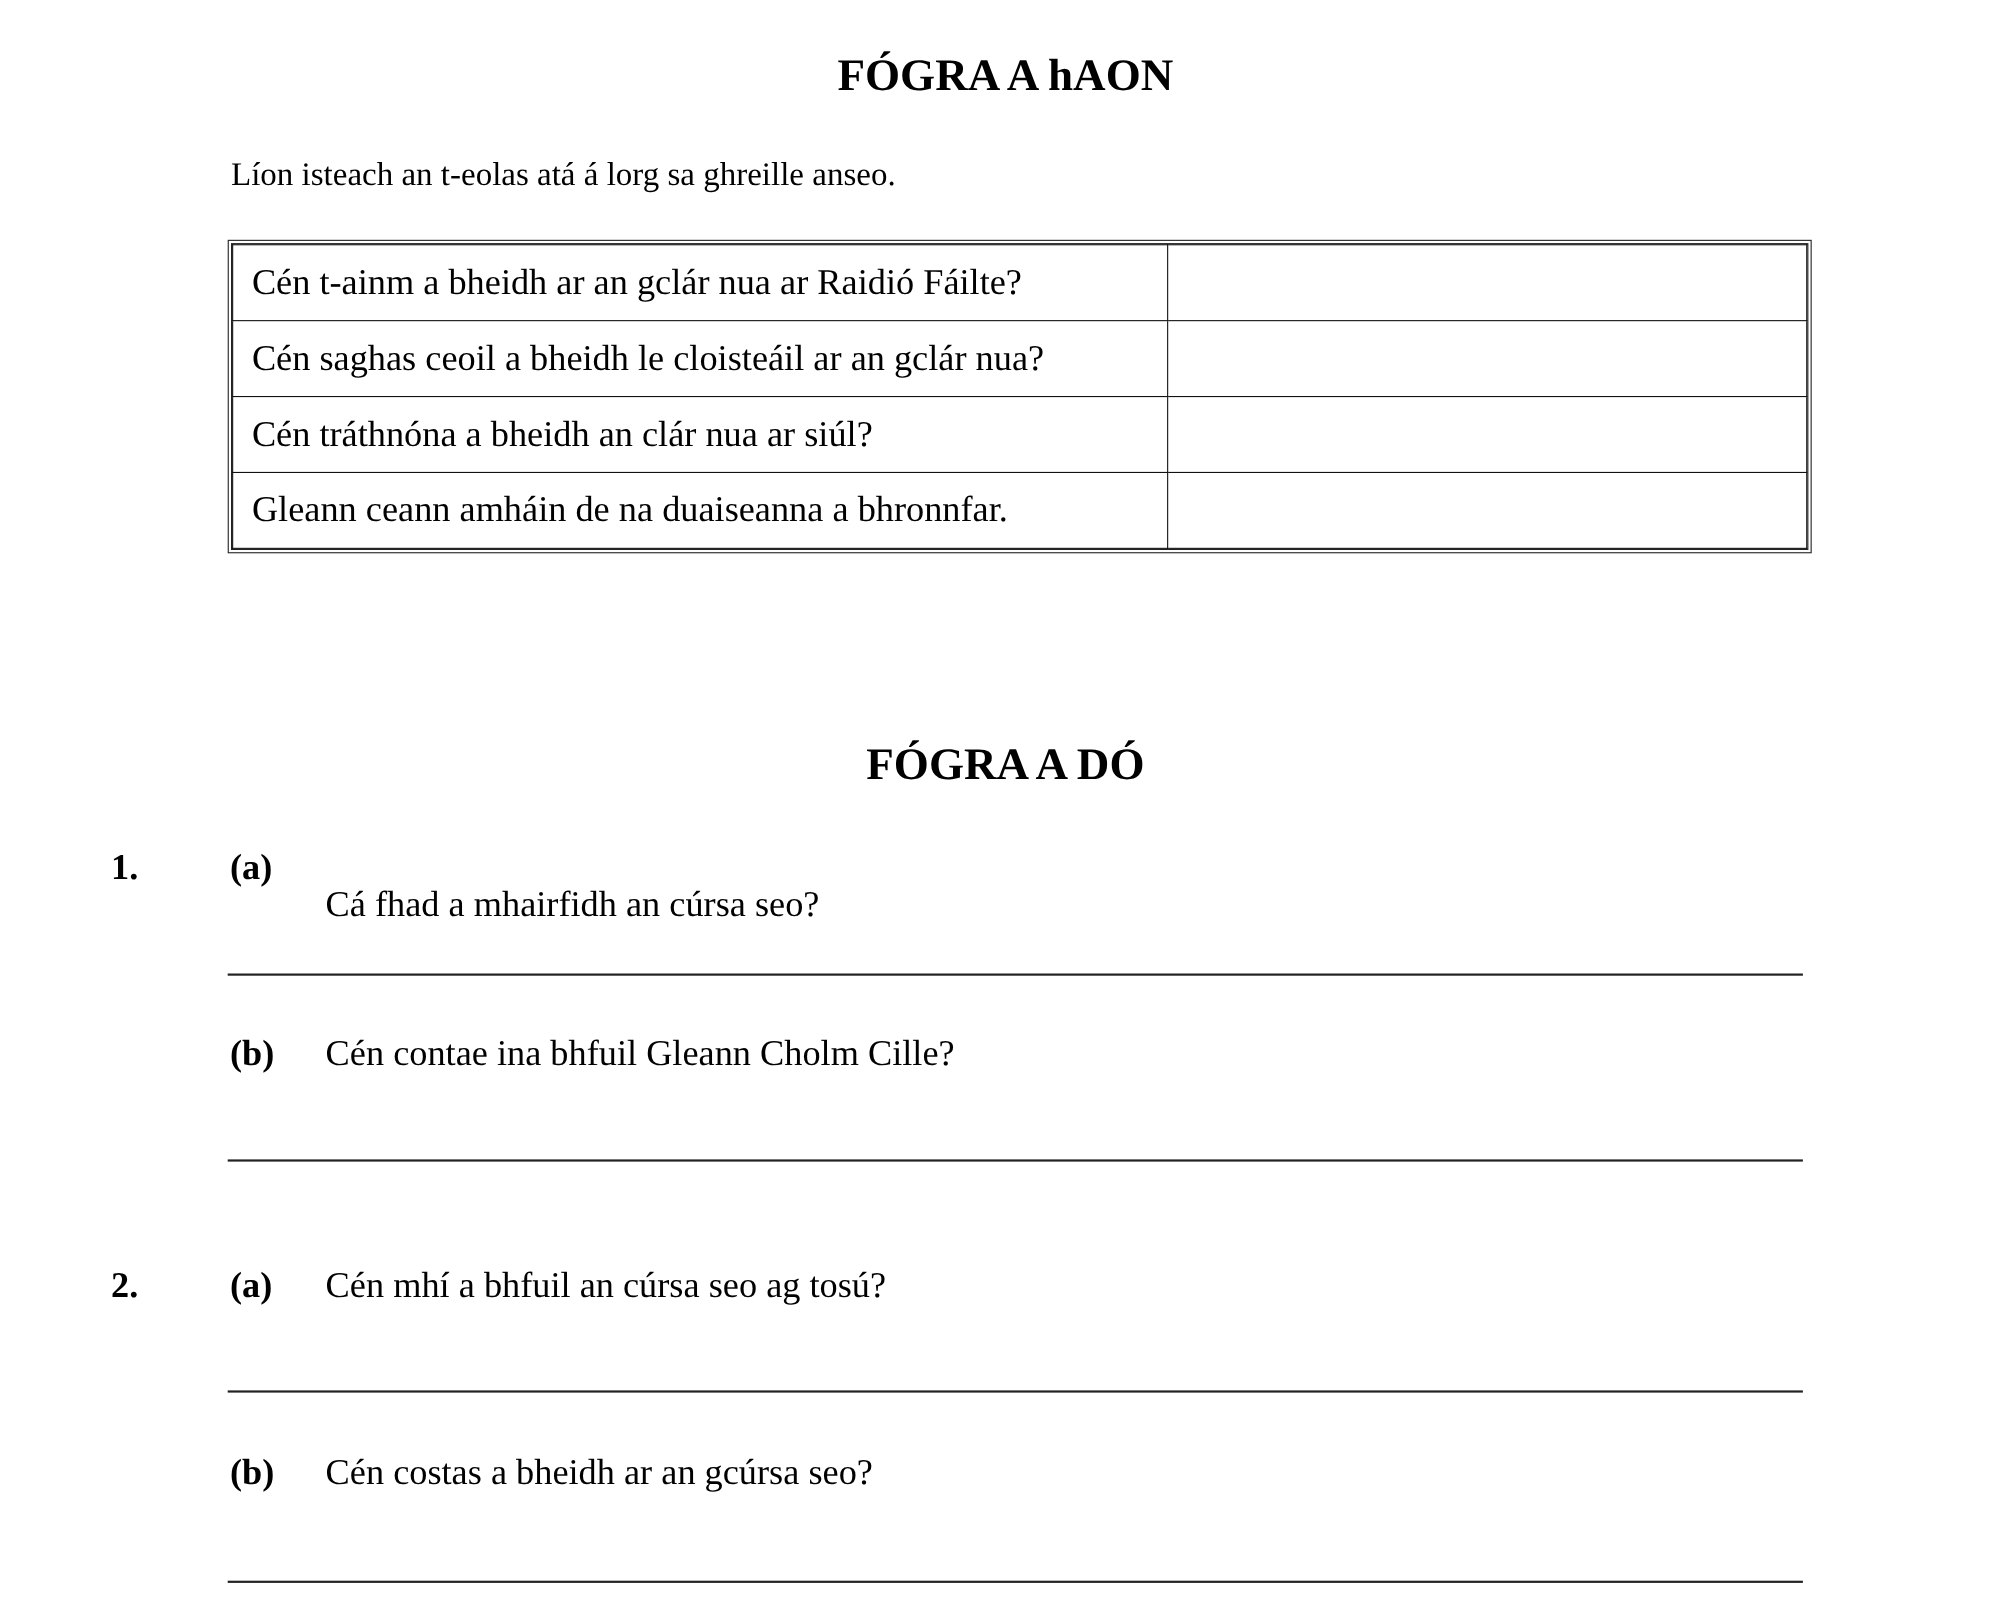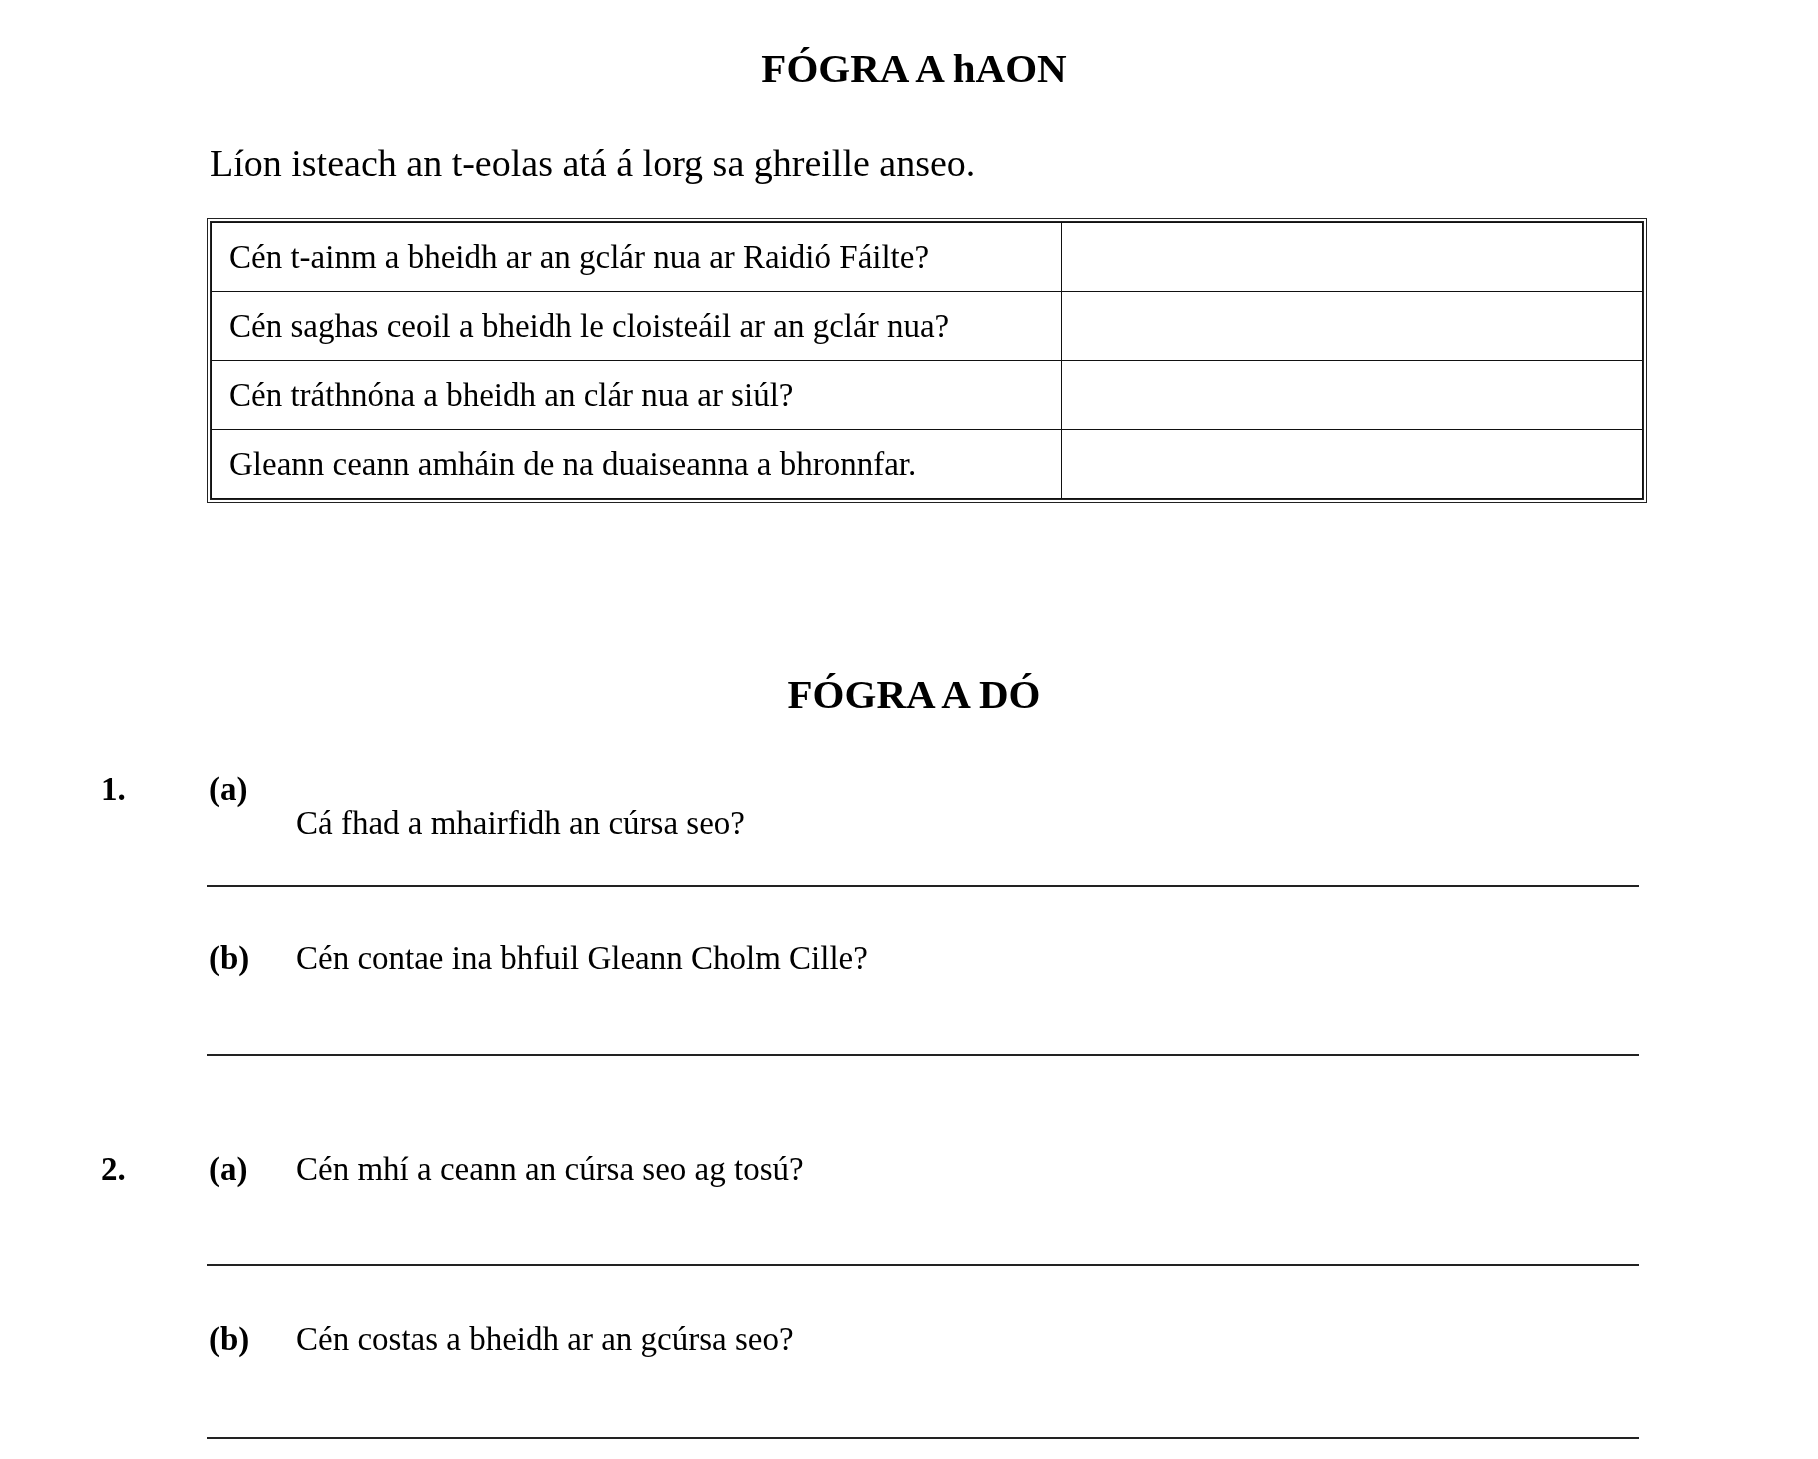--- a/index.html
+++ b/index.html
@@ -1,20 +1,20 @@
 <!DOCTYPE html>
 <html><head>
 <meta charset="utf-8">
 <style>
   html, body { margin:0; padding:0; background:#ffffff; }
   body { width:1818px; height:1459px; position:relative; overflow:hidden;
          font-family:"Liberation Serif", "DejaVu Serif", serif; color:#000; }
   .abs { position:absolute; white-space:nowrap; }
   .heading { font-weight:bold; font-size:41px; left:0; width:1828px; text-align:center; line-height:1; }
-  .body-text { font-size:38px; line-height:1;text-align:center; }
+  .body-text { font-size:30px; line-height:1;text-align:center; }
   .tbl { position:absolute; left:207px; top:218px; width:1440px; height:285px;
          border:4px double #222; box-sizing:border-box; }
   .tbl table { width:100%; height:100%; border-collapse:collapse; }
   .tbl td { border:1.5px solid #111; font-size:33px; padding:0 0 0 17px; height:25%; vertical-align:middle; }
   .tbl td.q { width:832px; }
   .tbl td.a { padding:0; }
   .answer-line { position:absolute; left:207px; width:1432px; height:0; border-bottom:2px solid #222; }
   .num { font-weight:bold; font-size:33px; line-height:1; }
   .part { font-weight:bold; font-size:33px; line-height:1; }
   .qtext { font-size:33px; line-height:1; }
@@ -55,18 +55,18 @@
 <div class="abs part" style="left:209px; top:773px;">(a)</div>
 <div class="abs qtext" style="left:296px; top:773px;margin-top:34px;">Cá fhad a mhairfidh an cúrsa seo?</div>
 <div class="answer-line" style="top:885px;"></div>
 
 <div class="abs part" style="left:209px; top:942px;">(b)</div>
 <div class="abs qtext" style="left:296px; top:942px;font-family:Liberation Serif, serif;">Cén contae ina bhfuil Gleann Cholm Cille?</div>
 <div class="answer-line" style="top:1054px;"></div>
 
 <div class="abs num" style="left:101px; top:1153px;">2.</div>
 <div class="abs part" style="left:209px; top:1153px;">(a)</div>
-<div class="abs qtext" style="left:296px; top:1153px;">Cén mhí a ceann an cúrsa seo ag tosú?</div>
+<div class="abs qtext" style="left:296px; top:1153px;">Cén mhí a bhfuil an cúrsa seo ag tosú?</div>
 <div class="answer-line" style="top:1264px;"></div>
 
 <div class="abs part" style="left:209px; top:1323px;">(b)</div>
 <div class="abs qtext" style="left:296px; top:1323px;">Cén costas a bheidh ar an gcúrsa seo?</div>
 <div class="answer-line" style="top:1437px;"></div>
 
 </body></html>

